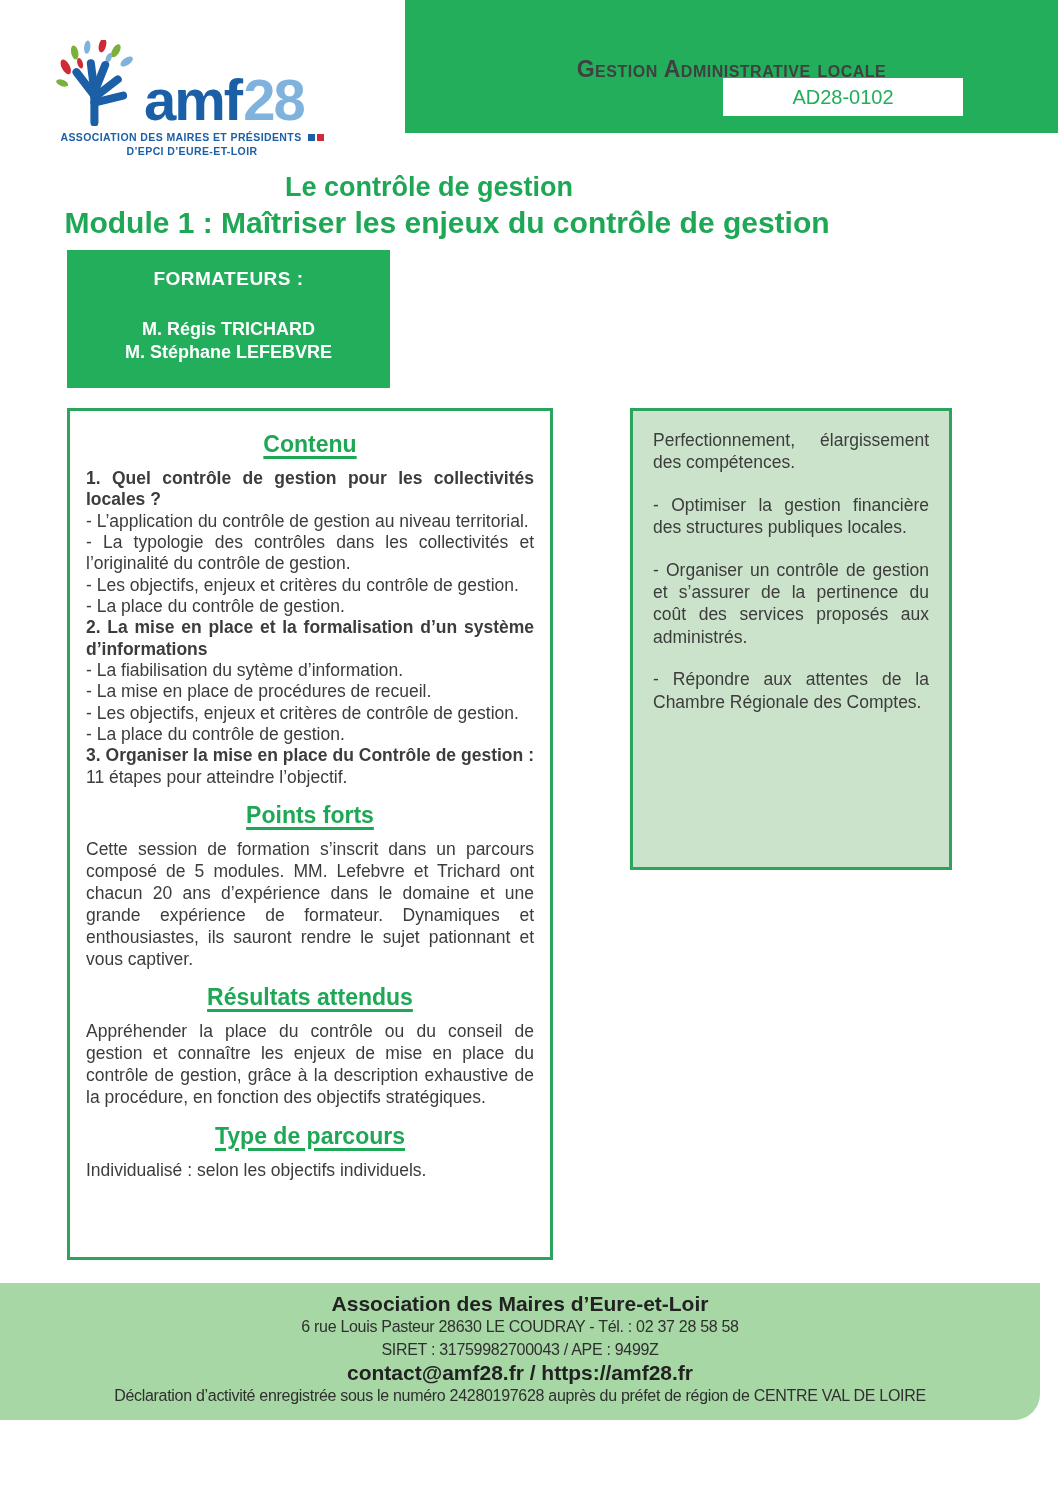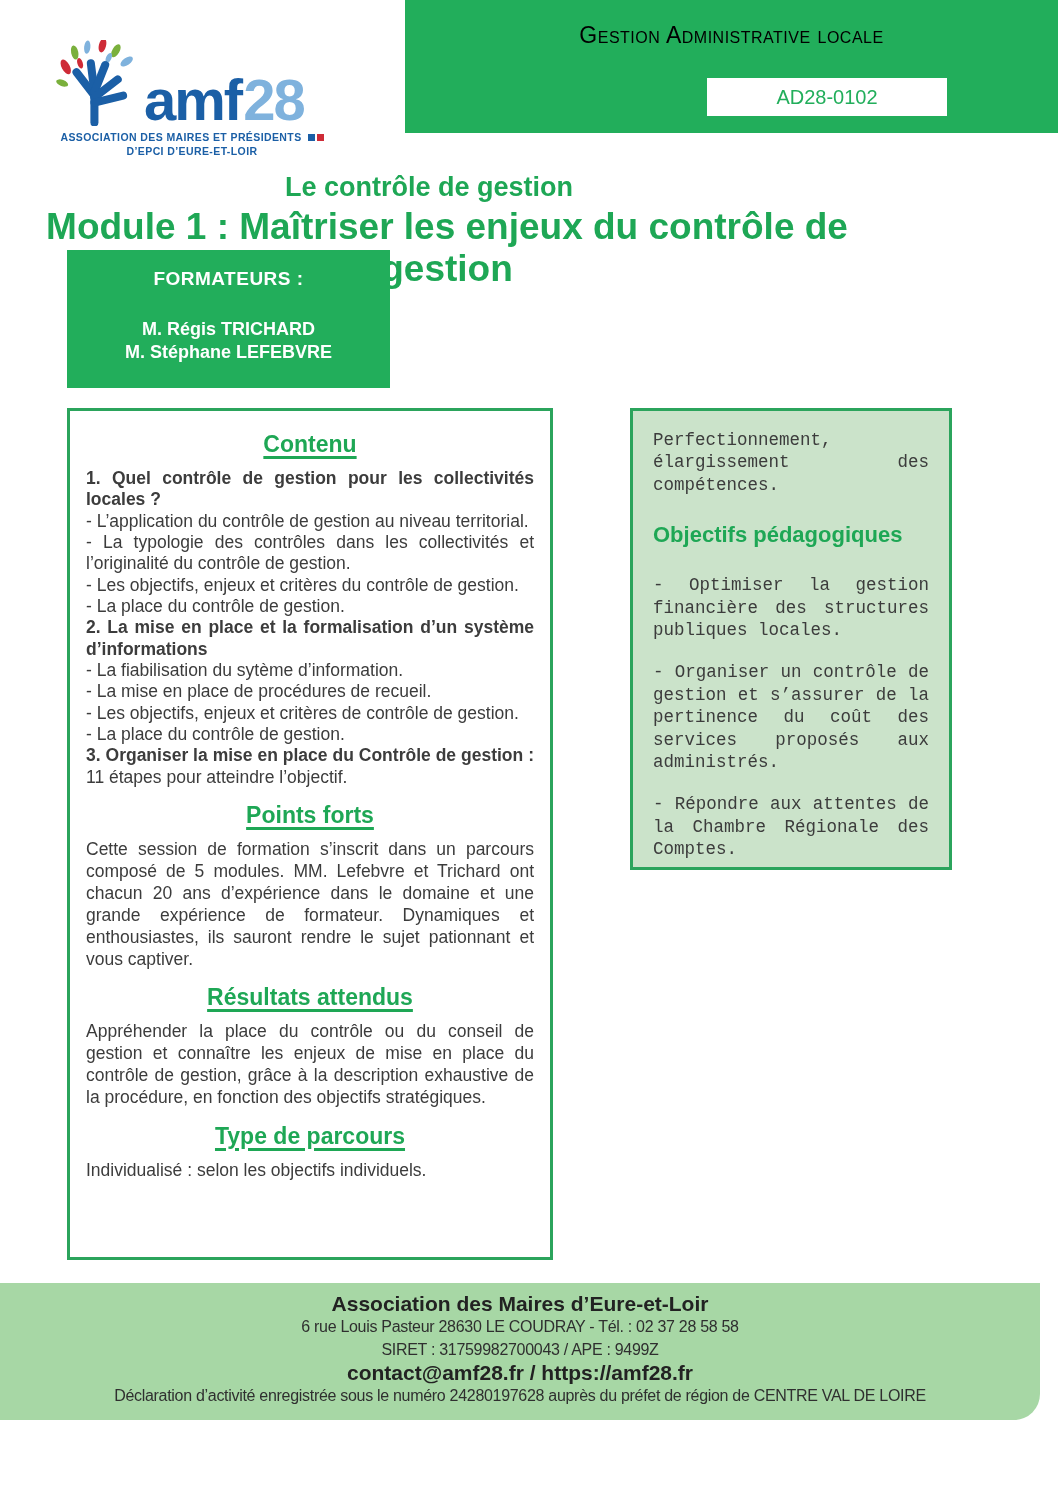--- a/index.html
+++ b/index.html
@@ -13,26 +13,26 @@
     color: #3c3c3c;
   }
 
   
   .green-banner {
     position: absolute; left: 405px; top: 0; width: 653px; height: 133px;
     background: #22ae5b;
     display: flex; flex-direction: column; align-items: center;
   }
   .banner-title {
-    margin-top: 22px;
-    color: #000000; font-weight: normal; font-size: 23px;
+    margin-top: 56px;
+    color: #404040; font-weight: bold; font-size: 23px;
     font-variant: small-caps; letter-spacing: 0.5px;
   }
   .banner-code-box {
-    position: absolute; left: 302px; top: 78px; width: 240px; height: 38px;
+    position: absolute; left: 318px; top: 78px; width: 240px; height: 38px;
     background: #ffffff;
     display: flex; align-items: center; justify-content: center; text-align: center;
   }
   .banner-code { color: #22ae5b; font-size: 20px; }
 
   
   .logo { position: absolute; left: 52px; top: 40px; width: 280px; }
   .logo-row { display: flex; align-items: flex-end; }
   .logo-mark { width: 92px; height: 86px; }
   .logo-word { font-weight: bold; font-size: 58px; line-height: 0.9; letter-spacing: -2px; color: #1b5fa6; }
@@ -40,21 +40,21 @@
   .logo-caption { margin-top: 4px; color: #1b5fa6; font-weight: bold; font-size: 10.5px; letter-spacing: 0.4px; text-align: center; line-height: 1.35; }
   .logo-caption .l1 { white-space: nowrap; }
   .flag { display: inline-block; margin-left: 4px; }
   .flag i { display: inline-block; width: 7px; height: 7px; margin-left: 2px; }
   .flag .b { background: #1b5fa6; }
   .flag .r { background: #ce2b37; }
 
   
   .main-title { position: absolute; left: 0; top: 172px; width: 858px; text-align: center; color: #1ea755; font-weight: bold; }
   .main-title .t1 { font-size: 27px; }
-  .main-title .t2 { font-size: 37px; margin-top: 3px; padding-left: 36px; }
+  .main-title .t2 { font-size: 30px; margin-top: 3px; padding-left: 36px; }
 
   
   .formateurs {
     position: absolute; left: 67px; top: 250px; width: 323px; height: 138px;
     background: #22ae5b; color: #ffffff; font-weight: bold;
     padding: 18px 24px;
     text-align: center;
   }
   .formateurs .head { font-size: 19px; letter-spacing: 0.5px; }
   .formateurs .names { margin-top: 28px; font-size: 18px; line-height: 1.3; }
@@ -76,21 +76,21 @@
   .para { font-size: 17.5px; line-height: 1.25; text-align: justify; color: #3c3c3c; } .mt14 { margin-top: 14px; }
 
   
   .obj-box {
     position: absolute; left: 630px; top: 408px; width: 322px; height: 462px;
     background: #cbe3ca; border: 3px solid #2ba45c;
     padding: 18px 20px;
   }
   .obj-head { color: #1ea755; font-weight: bold; font-size: 22px; margin-bottom: 22px; }
   .obj-head2 { color: #1ea755; font-weight: bold; font-size: 22px; margin: 26px 0 26px 0; }
-  .obj-box p, .method-box p { font-size: 17.5px; line-height: 1.28; text-align: justify; color: #3c3c3c; font-family: Liberation Mono, monospace; }
+  .obj-box p, .method-box p { font-size: 17.5px; line-height: 1.28; text-align: justify; color: #3c3c3c; }
   .obj-box p + p { margin-top: 20px; }
 
   .method-box {
     position: absolute; left: 628px; top: 888px; width: 322px; height: 202px;
     background: #dfeedd; border: 3px solid #2ba45c;
     padding: 48px 20px 0 20px;
   }
   .method-head { color: #222222; font-weight: bold; font-size: 21px; margin-bottom: 18px; }
 
   
@@ -180,21 +180,20 @@
 
     <div class="sec-head mt14">Résultats attendus</div>
     <div class="para">Appréhender la place du contrôle ou du conseil de gestion et connaître les enjeux de mise en place du contrôle de gestion, grâce à la description exhaustive de la procédure, en fonction des objectifs stratégiques.</div>
 
     <div class="sec-head mt14">Type de parcours</div>
     <div class="para" style="text-align:left">Individualisé : selon les objectifs individuels.</div>
   </div>
 
   <div class="obj-box">
     <p>Perfectionnement, élargissement des compétences.</p>
-    <div class="obj-head2">Objectifs pédagogiques</div>
     <p>- Optimiser la gestion financière des structures publiques locales.</p>
     <p>- Organiser un contrôle de gestion et s’assurer de la pertinence du coût des services proposés aux administrés.</p>
     <p>- Répondre aux attentes de la Chambre Régionale des Comptes.</p>
   </div>
 
 
   <div class="footer">
     <div class="f-bold">Association des Maires d’Eure-et-Loir</div>
     <div class="f-reg">6 rue Louis Pasteur 28630 LE COUDRAY - Tél. : 02 37 28 58 58</div>
     <div class="f-reg">SIRET : 31759982700043 / APE : 9499Z</div>

